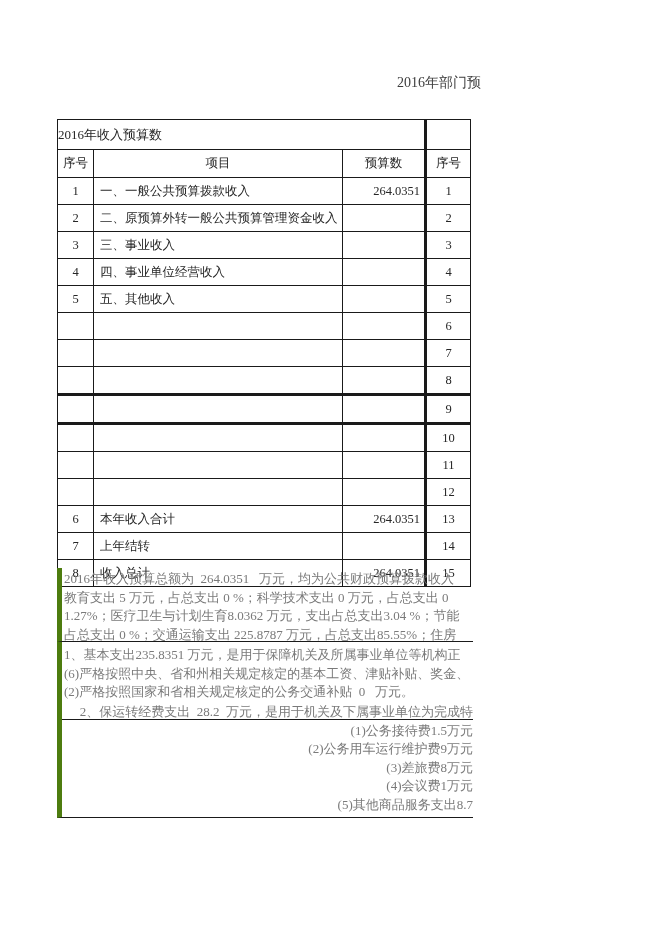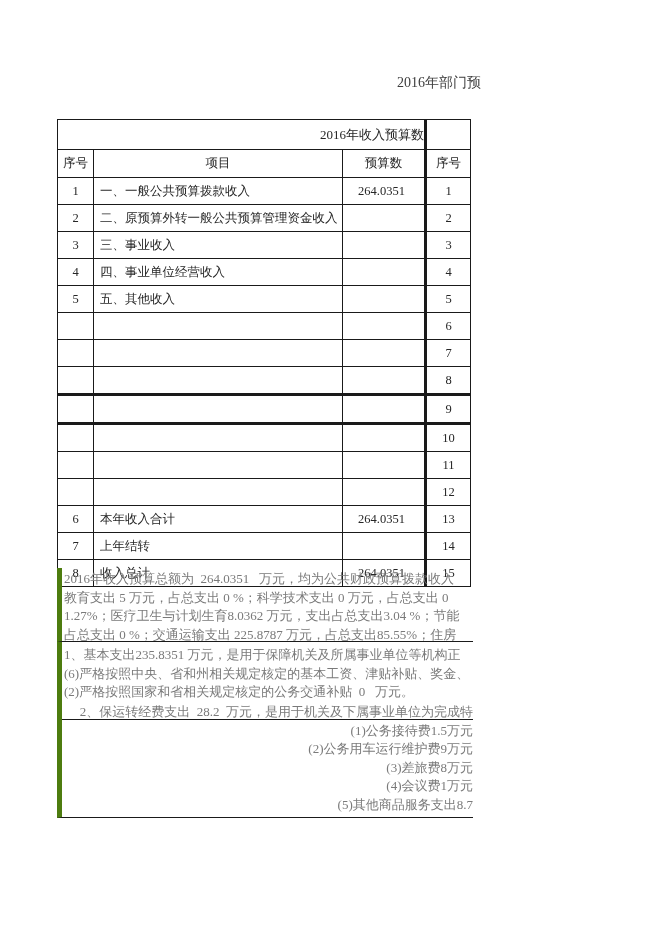--- a/index.html
+++ b/index.html
@@ -16,26 +16,26 @@
   }
 
   table.budget {
     position:absolute; left:57px; top:119px;
     border-collapse:collapse; table-layout:fixed;
   }
   table.budget td {
     border:1px solid #1a1a1a; font-size:12.5px; color:#262626;
     padding:0; overflow:hidden; white-space:nowrap;
   }
-  tr.title-row td { height:29px; text-align:right; font-size:13px; }
+  tr.title-row td { height:29px; text-align:left; font-size:13px; }
   tr.header-row td { height:27px; text-align:center; }
   tbody.rows td { height:26px; }
   .c-no   { text-align:center; }
   .c-item { text-align:left; padding-left:6px !important; }
-  .c-amt  { text-align:center; padding-right:4px !important; }
+  .c-amt  { text-align:right; padding-right:4px !important; }
   .c-rno  { text-align:center; }
   .vthick { border-right:3px solid #1a1a1a !important; }
   tbody.rows tr:nth-child(9) td { border-top:3px solid #1a1a1a; border-bottom:3px solid #1a1a1a; }
 
   .note {
     position:absolute; left:57px; width:416px; box-sizing:border-box;
     border-left:5px solid #4d7c0f; border-bottom:1px solid #1a1a1a;
     color:#7a7a7a; font-size:13px; line-height:18.5px;
   }
   .note-line { white-space:pre; }

